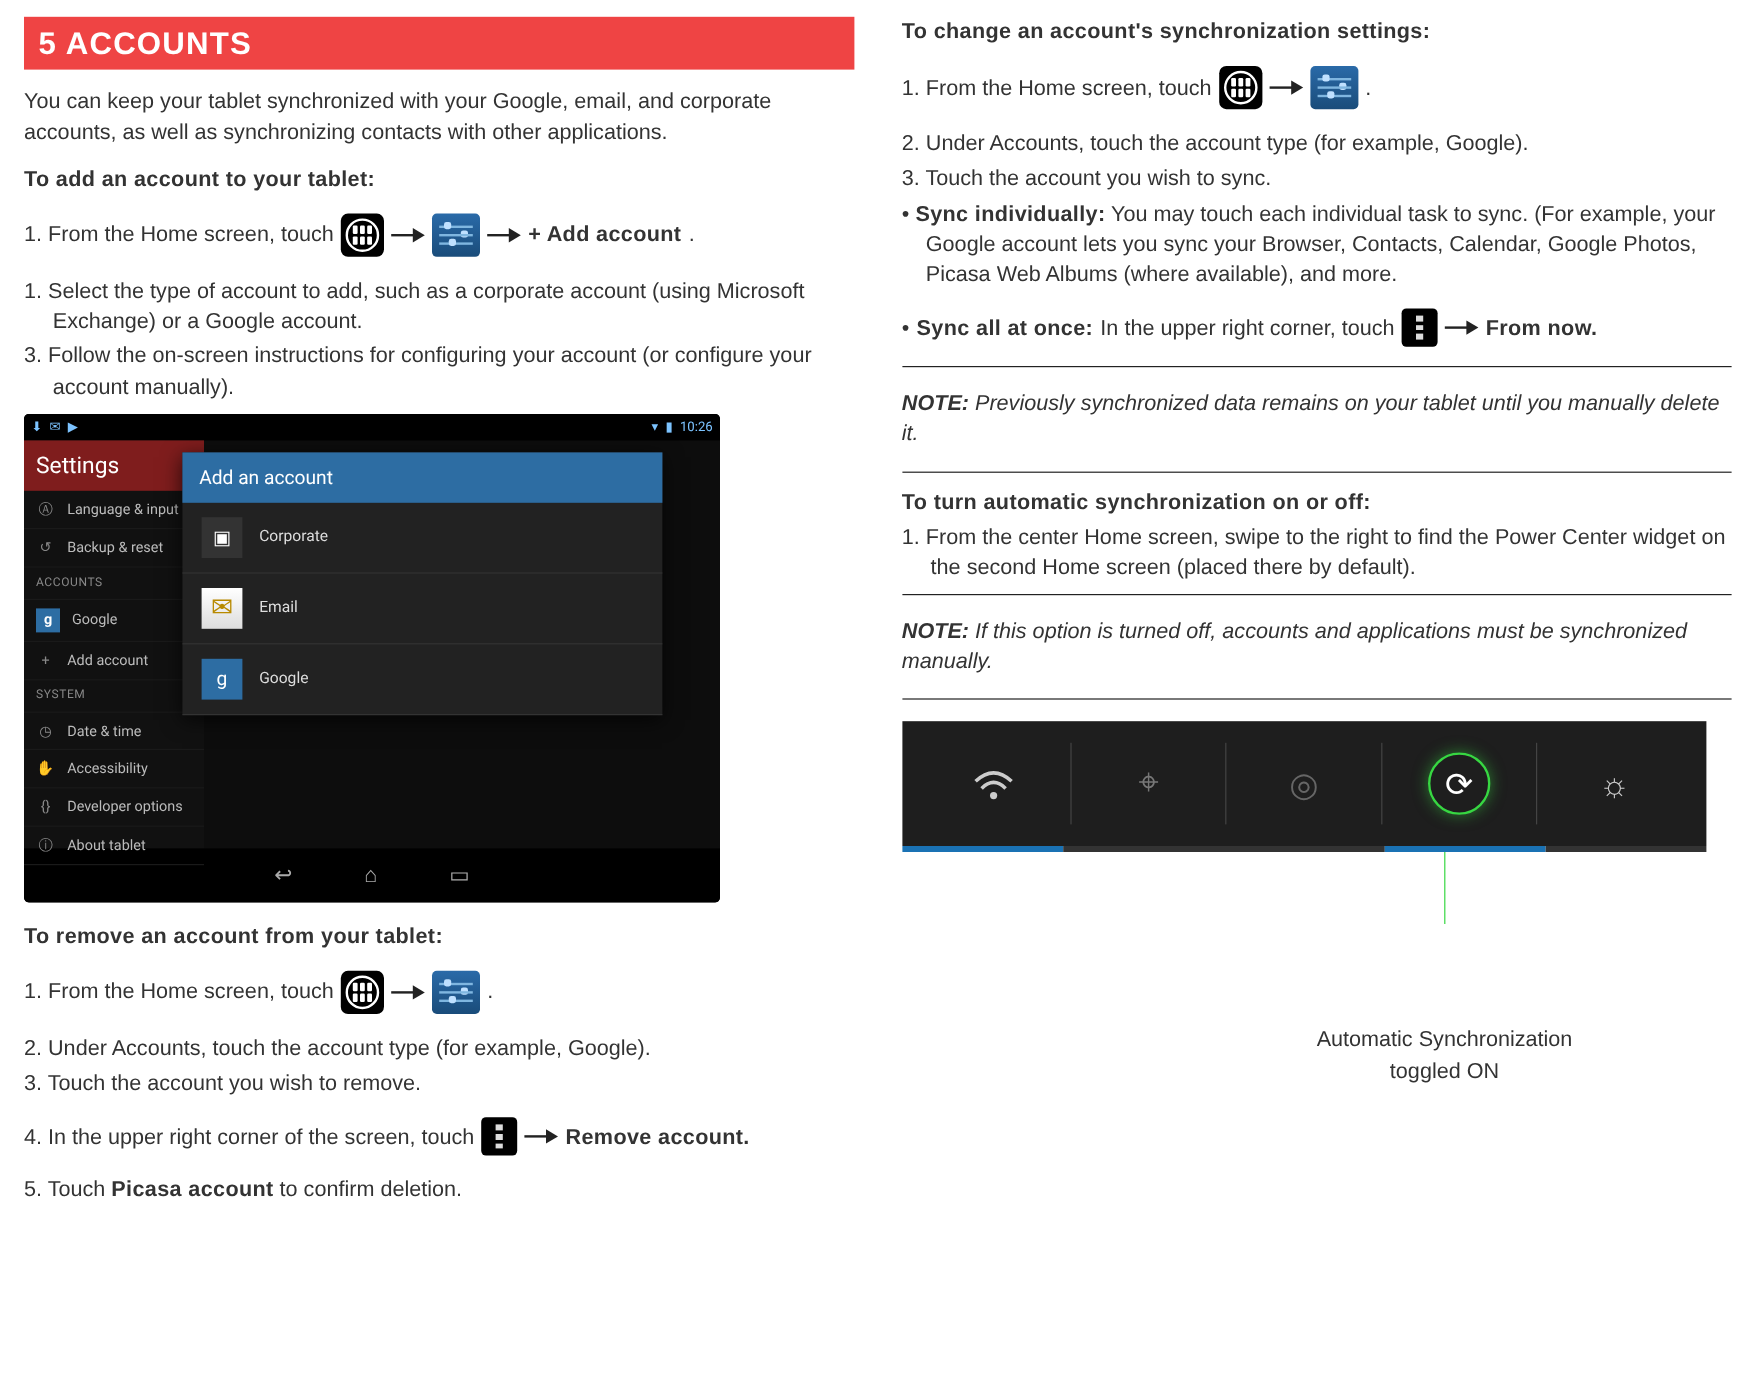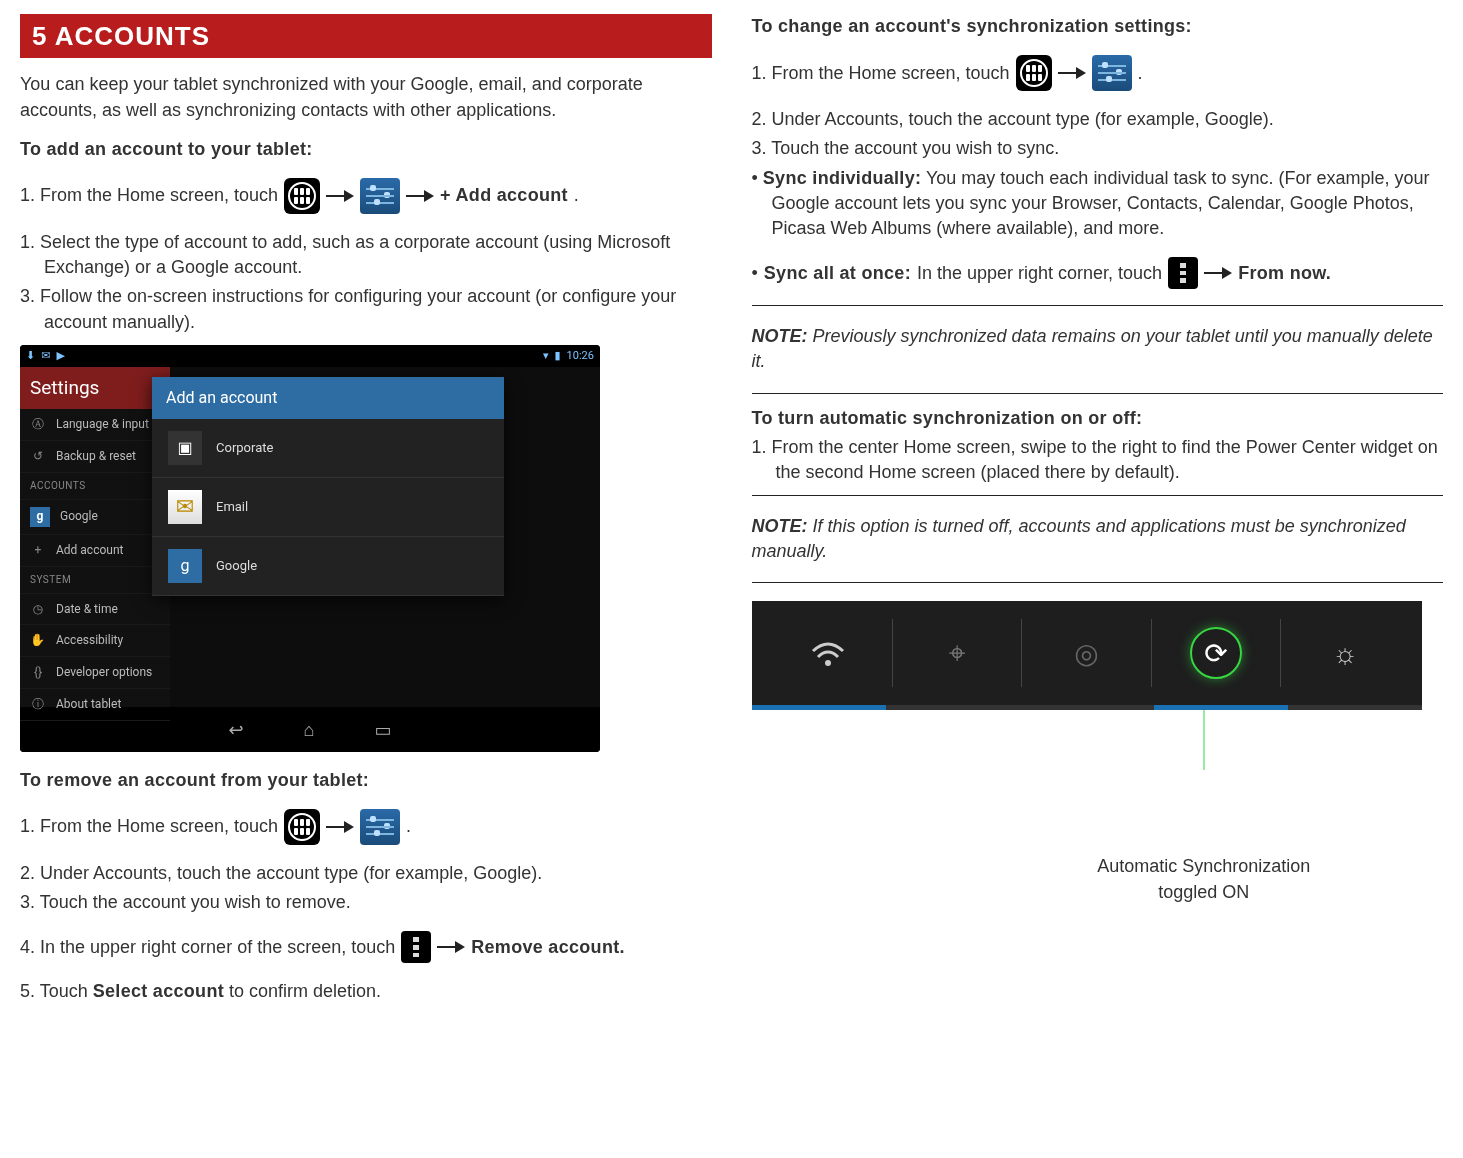--- a/index.html
+++ b/index.html
@@ -11,21 +11,21 @@
     font-size: 18px;
     line-height: 1.4;
     width: 1463px;
   }
   .page {
     display: flex;
     gap: 40px;
   }
   .col { flex: 1; min-width: 0; }
   .section-header {
-    background: #b91c1c;
+    background: #ef4444;
     color: #fff;
     font-weight: 800;
     font-size: 26px;
     padding: 4px 12px;
     letter-spacing: 1px;
     font-family: "Arial Black", Arial, sans-serif;
     font-stretch: condensed;
   }
   .intro { margin: 14px 0 14px 0; }
   .sub-head {
@@ -116,21 +116,21 @@
   .android .body { display:flex; height: 340px; }
   .android .sidebar { width:150px; background:#111; border-right:0px;}
   .android .sidebar .title { background:#7f1d1d; color:#fff; font-size:19px; padding:8px 10px; }
   .android .sidebar .item {
     padding:7px 10px; font-size:12px; color:#bbb; display:flex; align-items:center; gap:10px;
     border-bottom:1px solid #1a1a1a;
   }
   .android .sidebar .item.section { font-size:10px; color:#888; padding:6px 10px; letter-spacing:0.5px;}
   .android .content { flex:1; background:#0d0d0d; position:relative;}
   .android .dialog {
-    position:absolute; top:10px; left:-18px; width:352px; background:#222; box-shadow:0 4px 16px rgba(0,0,0,0.7);
+    position:absolute; top:10px; left:-18px; width:400px; background:#222; box-shadow:0 4px 16px rgba(0,0,0,0.7);
   }
   .android .dialog .dh {
     background:#2d6da3; color:#fff; font-size:16px; padding:10px 14px;
   }
   .android .dialog .row {
     display:flex; align-items:center; gap:14px; padding:12px 16px; border-bottom:1px solid #333; color:#ddd;
   }
   .android .navbar {
     background:#000; display:flex; justify-content:center; gap:60px; padding:10px 0;
   }
@@ -310,21 +310,21 @@
       <span class="icon-menu">
           <span></span>
           <span></span>
           <span></span>
         </span>
       <span class="icon-arrow"></span>
       <span class="bold">Remove account.</span>
     </div>
 
     <p class="step-hanging">
-      <span>5. Touch </span><span class="bold">Select account</span><span> to confirm deletion.</span>
+      <span>5. Touch </span><span class="bold">Picasa account</span><span> to confirm deletion.</span>
     </p>
 
   </div>
 
   <div class="col">
     <div class="sub-head" style="margin-top:0;">To change an account's synchronization settings:</div>
 
     <div class="step-line">
       <span>1. From the Home screen, touch</span>
       <span class="icon-apps">

